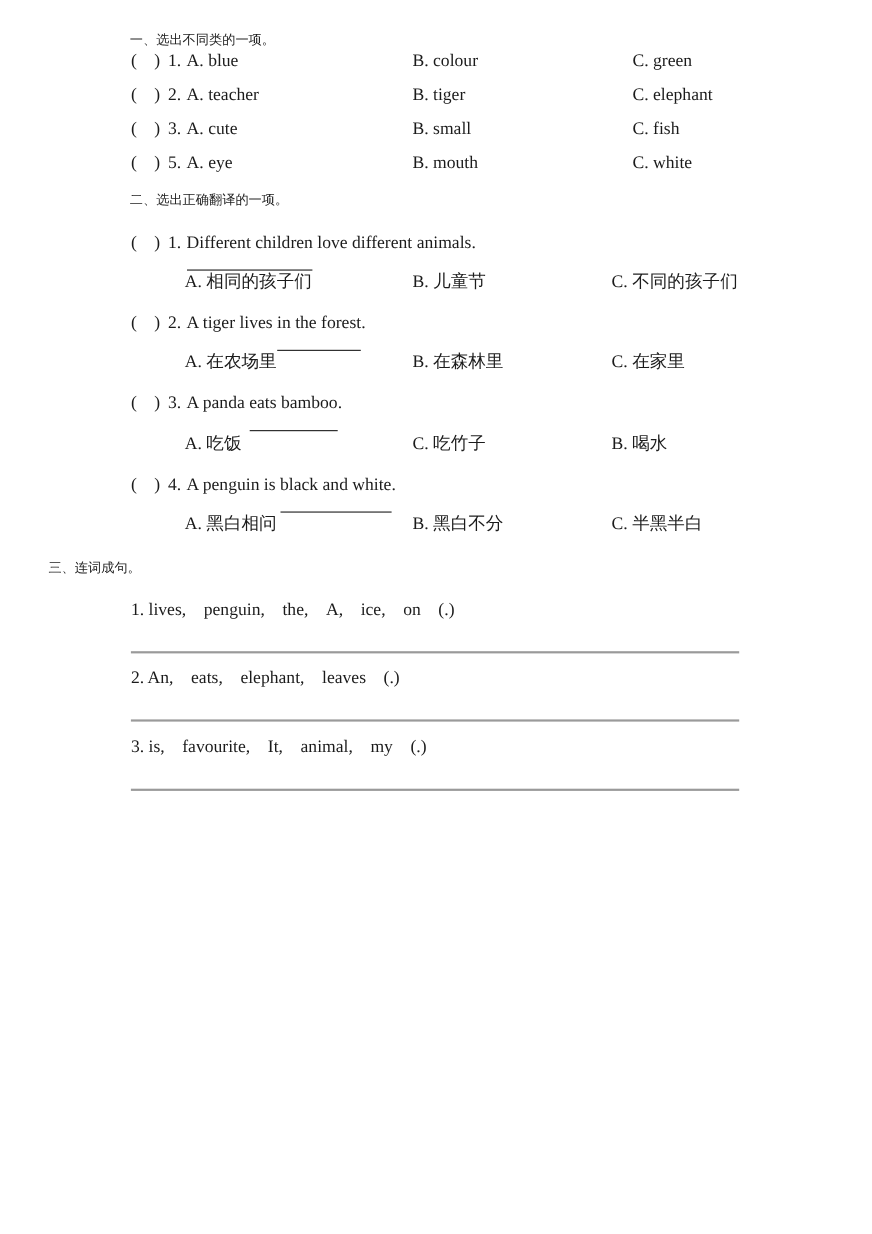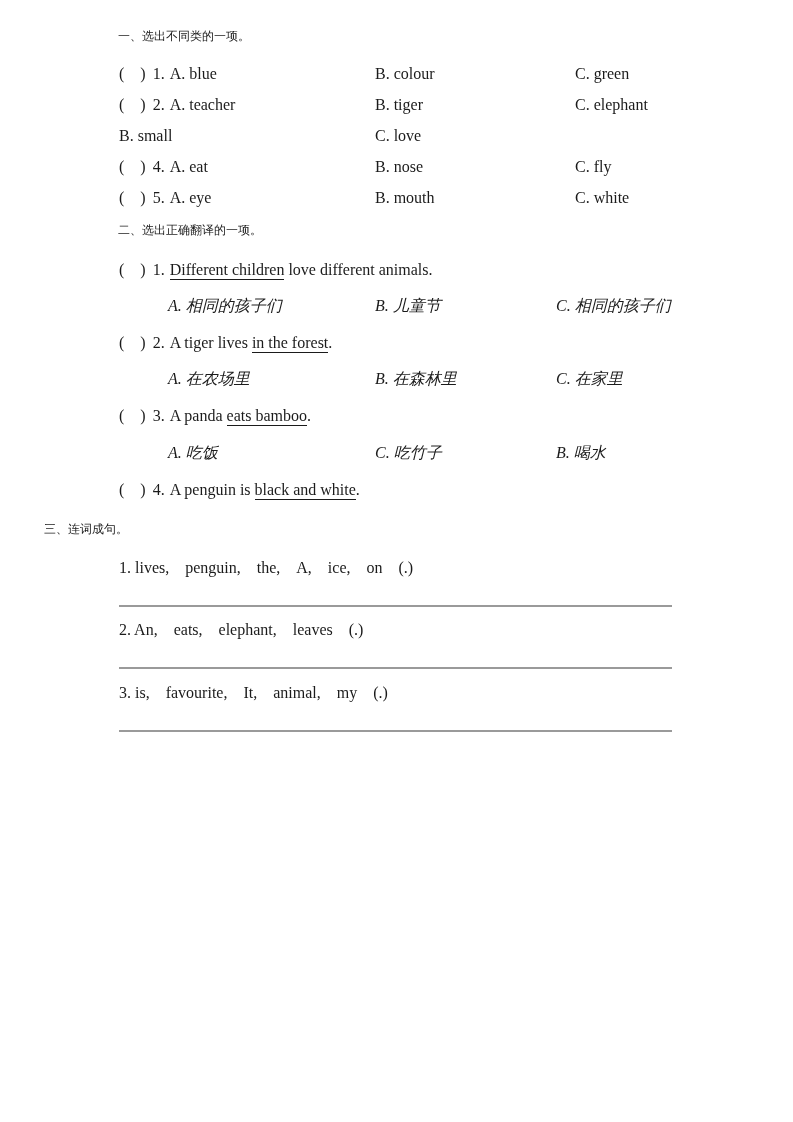--- a/index.html
+++ b/index.html
@@ -34,51 +34,50 @@
   #s2h { margin-top: 12px; }
   #s3h { margin-top: 19px; margin-left: 44px; }
 
   
   .mc-row {
     display: grid;
     grid-template-columns: 256px 200px 1fr;
     margin-left: 119px;
     line-height: 20px;
   }
-  #r1 { margin-top: 18px; }
+  #r1 { margin-top: 0; }
   #r2, #r3, #r4, #r5 { margin-top: 11px; }
 
   
   .q-row {
     margin-left: 119px;
     line-height: 20px;
     white-space: nowrap;
   }
   .opt-row {
     display: grid;
     grid-template-columns: 256px 181px 1fr;
     margin-left: 119px;
     line-height: 20px;
-    font-style: italic;
   }
   .opt-row .oa { padding-left: 49px; }
   #q1 { margin-top: 20px; }
   #o1 { margin-top: 16px; }
   #q2 { margin-top: 17px; }
   #o2 { margin-top: 16px; }
   #q3 { margin-top: 17px; }
   #o3 { margin-top: 17px; }
   #q4 { margin-top: 17px; }
   #o4 { margin-top: 16px; }
 
   .qnum { margin-left: 7px; margin-right: 5px; }
   .blank { white-space: pre; }
   .u {
     border-bottom: 1px solid #1b1b1b;
-    padding-bottom: 1px;
+    padding-bottom: 16px;
     text-align: center;
   }
 
   
   .w-row {
     margin-left: 119px;
     line-height: 20px;
     white-space: pre;
   }
   #w1 { margin-top: 19px; }
@@ -106,60 +105,61 @@
     <span class="cell">C. green</span>
   </div>
 
   <div id="r2" class="mc-row">
     <span class="cell lead"><span class="blank">( )</span><span class="qnum">2.</span><span>A. teacher</span></span>
     <span class="cell">B. tiger</span>
     <span class="cell">C. elephant</span>
   </div>
 
   <div id="r3" class="mc-row">
+    <span class="cell lead"><span class="blank">( )</span><span class="qnum">3.</span><span>A. cute</span></span>
     <span class="cell">B. small</span>
-    <span class="cell">C. love</span>
+    <span class="cell">C. fish</span>
   </div>
 
-  <div id="r4" class="mc-row">
-    <span class="cell lead"><span class="blank">( )</span><span class="qnum">4.</span><span>A. eat</span></span>
-    <span class="cell">B. nose</span>
-    <span class="cell">C. fly</span>
-  </div>
 
   <div id="r5" class="mc-row">
     <span class="cell lead"><span class="blank">( )</span><span class="qnum">5.</span><span>A. eye</span></span>
     <span class="cell">B. mouth</span>
     <span class="cell">C. white</span>
   </div>
 
   <div id="s2h" class="sec-heading">二、选出正确翻译的一项。</div>
 
   <div id="q1" class="q-row"><span class="blank">( )</span><span class="qnum">1.</span><span></span><span class="u">Different children</span><span> love different animals.</span></div>
   <div id="o1" class="opt-row">
     <span class="cell oa">A. 相同的孩子们</span>
     <span class="cell">B. 儿童节</span>
-    <span class="cell">C. 相同的孩子们</span>
+    <span class="cell">C. 不同的孩子们</span>
   </div>
 
   <div id="q2" class="q-row"><span class="blank">( )</span><span class="qnum">2.</span><span>A tiger lives </span><span class="u">in the forest</span><span>.</span></div>
   <div id="o2" class="opt-row">
     <span class="cell oa">A. 在农场里</span>
     <span class="cell">B. 在森林里</span>
     <span class="cell">C. 在家里</span>
   </div>
 
   <div id="q3" class="q-row"><span class="blank">( )</span><span class="qnum">3.</span><span>A panda </span><span class="u">eats bamboo</span><span>.</span></div>
   <div id="o3" class="opt-row">
     <span class="cell oa">A. 吃饭</span>
     <span class="cell">C. 吃竹子</span>
     <span class="cell">B. 喝水</span>
   </div>
 
   <div id="q4" class="q-row"><span class="blank">( )</span><span class="qnum">4.</span><span>A penguin is </span><span class="u">black and white</span><span>.</span></div>
+  <div id="o4" class="opt-row">
+    <span class="cell oa">A. 黑白相问</span>
+    <span class="cell">B. 黑白不分</span>
+    <span class="cell">C. 半黑半白</span>
+  </div>
 
   <div id="s3h" class="sec-heading">三、连词成句。</div>
 
   <div id="w1" class="w-row">1. lives, penguin, the, A, ice, on (.)</div>
   <div id="l1" class="answer-line"></div>
 
   <div id="w2" class="w-row">2. An, eats, elephant, leaves (.)</div>
   <div id="l2" class="answer-line"></div>
 
   <div id="w3" class="w-row">3. is, favourite, It, animal, my (.)</div>

